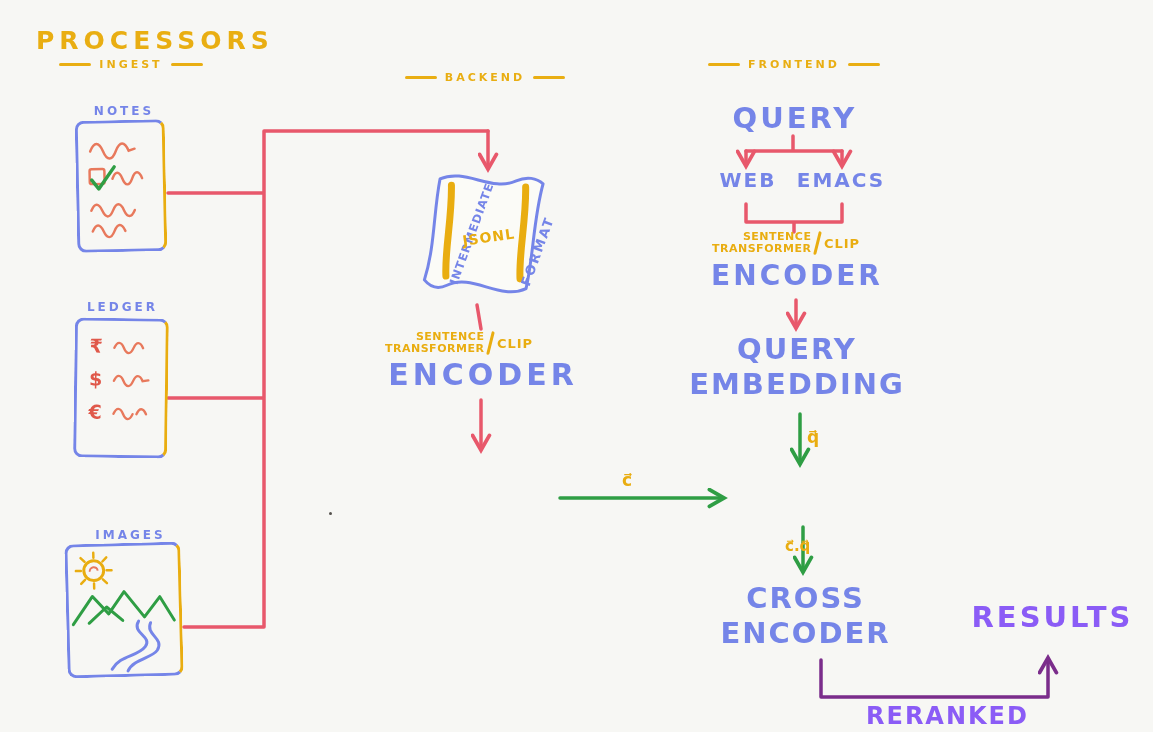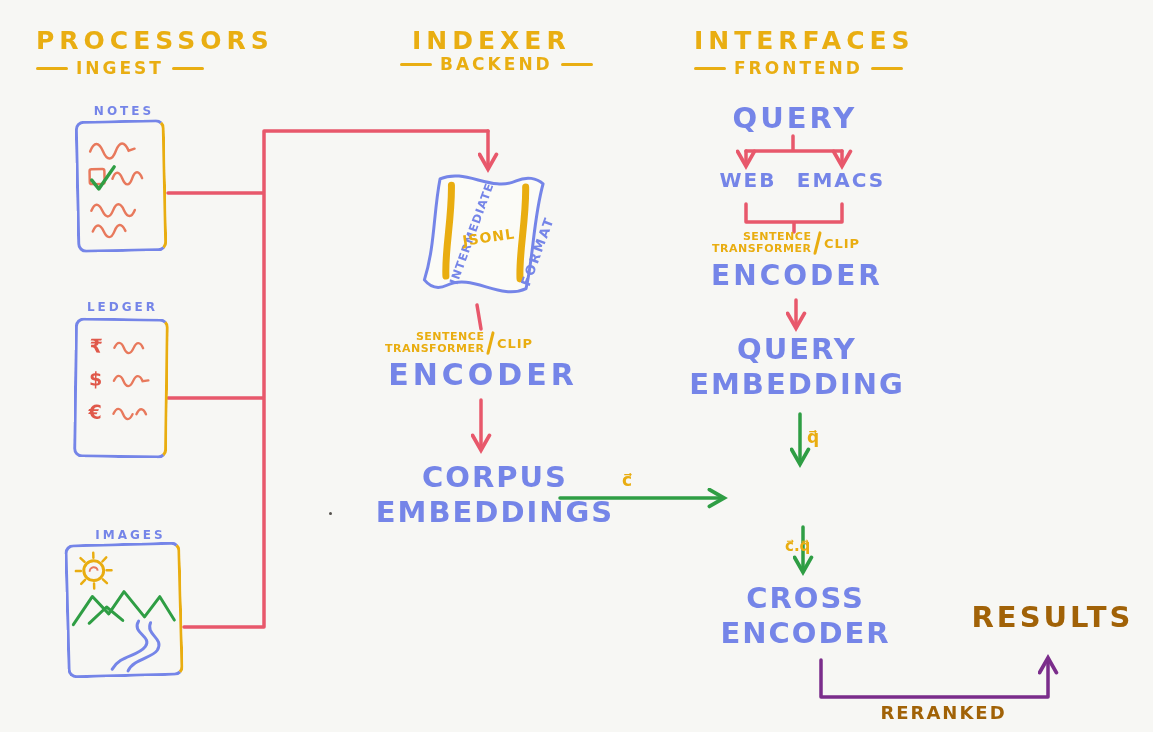--- a/index.html
+++ b/index.html
@@ -1,22 +1,22 @@
 <!DOCTYPE html>
 <html><head>
 <meta charset="utf-8">
 <style>
   *{margin:0;padding:0;box-sizing:border-box}
   body{background:#f7f7f4;font-family:"DejaVu Sans",sans-serif}
   #canvas{position:relative;width:1153px;height:728px;background:#f7f7f4;overflow:hidden;font-weight:bold}
   .abs{position:absolute}
-  .yellow{color:#e9ae12}.blue{color:#7585e8}.red{color:#e8586b}.purple{color:#a16207}
+  .yellow{color:#e9ae12}.blue{color:#7585e8}.red{color:#e8586b}.purple{color:#8b5cf6}
   .multiline{white-space:pre-line;line-height:1.2}
   .col-title{font-size:25px;letter-spacing:5px;text-align:center}
-  .col-sub{font-size:17px;letter-spacing:3px;display:flex;align-items:center;gap:8px}
+  .col-sub{font-size:11px;letter-spacing:3px;display:flex;align-items:center;justify-content:center;gap:8px}
   .col-sub::before,.col-sub::after{content:"";height:3px;flex:0 0 32px;background:#e9ae12;border-radius:2px}
   .src-label{font-size:12px;letter-spacing:3px;text-align:center}
   .card{border:3.5px solid #7585e8;border-right-color:#e9ad10;border-radius:9px;background:transparent}
   .node{text-align:center}
   .vec{color:#e9ad10;font-size:17px}
   .model-label{display:flex;align-items:center;gap:5px;color:#e9ad10}
   .model-stack{display:flex;flex-direction:column;font-size:11px;letter-spacing:.5px;line-height:1.1;text-align:right}
   .model-div{width:2.5px;height:24px;background:#e9ad10;transform:rotate(14deg);border-radius:2px}
   .model-alt{font-size:13px;letter-spacing:1px}
   .ledger-body{display:flex;flex-direction:column;gap:14px;padding:16px 8px 0 12px}
@@ -56,26 +56,24 @@
       <path stroke="#2f9e44" marker-end="url(#ag)" d="M803,527 V570"></path>
       <path stroke="#7b2d8b" marker-end="url(#ap)" d="M821,660 V697 H1048 V660"></path>
     </g>
   </svg>
 
   <div class="abs col-title yellow" style="left:36px;top:26px;width:190px">PROCESSORS</div>
   <div class="abs col-sub yellow" style="left:36px;top:58px;width:190px">
       <span>INGEST</span>
     </div>
 
-  <div class="abs col-title yellow" style="left:412px;top:26px;width:145px">INDEXER</div>
-  <div class="abs col-sub yellow" style="left:400px;top:54px;width:170px">
+  <div class="abs col-sub yellow" style="left:400px;top:71px;width:170px">
       <span>BACKEND</span>
     </div>
 
-  <div class="abs col-title yellow" style="left:694px;top:26px;width:200px">INTERFACES</div>
   <div class="abs col-sub yellow" style="left:694px;top:58px;width:200px">
       <span>FRONTEND</span>
     </div>
 
   <div class="abs src-label blue" style="left:84px;top:104px;width:80px">NOTES</div>
   <div class="abs card" style="left:76px;top:120px;width:90px;height:132px;transform:rotate(-1.2deg)">
     <svg width="83" height="125" viewBox="0 0 84 126">
       <g fill="none" stroke="#e8795c" stroke-width="2.5" stroke-linecap="round">
         <path d="M12,28 c4,-10 9,-10 13,0 c4,10 9,10 13,0 c4,-10 9,-10 13,0 l6,-2"></path>
         <rect x="11" y="46" width="15" height="15" rx="2"></rect>
@@ -145,22 +143,20 @@
     <div class="model-stack">
       <span>SENTENCE</span>
       <span>TRANSFORMER</span>
     </div>
     <span class="model-div"></span>
     <span class="model-alt">CLIP</span>
   </div>
 
   <div class="abs node blue" style="left:388px;top:357px;width:190px;font-size:30px;letter-spacing:4px">ENCODER</div>
 
-  <div class="abs node blue multiline" style="left:375px;top:460px;width:240px;font-size:29px;letter-spacing:2px">CORPUS
-EMBEDDINGS</div>
 
   <div class="abs node blue" style="left:725px;top:101px;width:140px;font-size:29px;letter-spacing:3px">QUERY</div>
 
   <div class="abs node blue" style="left:714px;top:168px;width:68px;font-size:20px;letter-spacing:2px">WEB</div>
   <div class="abs node blue" style="left:796px;top:168px;width:90px;font-size:20px;letter-spacing:2px">EMACS</div>
 
   <div class="abs model-label" style="left:712px;top:231px">
     <div class="model-stack">
       <span>SENTENCE</span>
       <span>TRANSFORMER</span>
@@ -173,21 +169,21 @@
 
   <div class="abs node blue multiline" style="left:682px;top:332px;width:230px;font-size:29px;letter-spacing:2px">QUERY
 EMBEDDING</div>
 
 
   <div class="abs node blue multiline" style="left:698px;top:581px;width:215px;font-size:29px;letter-spacing:2px">CROSS
 ENCODER</div>
 
   <div class="abs node purple" style="left:960px;top:600px;width:185px;font-size:29px;letter-spacing:3px">RESULTS</div>
 
-  <div class="abs node purple" style="left:866px;top:702px;width:155px;font-size:18px;letter-spacing:2px">RERANKED</div>
+  <div class="abs node purple" style="left:866px;top:702px;width:155px;font-size:24px;letter-spacing:2px">RERANKED</div>
 
   <div class="abs vec" style="left:622px;top:470px">c⃗</div>
   <div class="abs vec" style="left:807px;top:427px">q⃗</div>
   <div class="abs vec" style="left:785px;top:537px;font-size:15px">c⃗.q⃗</div>
 
   <div class="abs" style="left:329px;top:512px;width:3px;height:3px;border-radius:50%;background:#55524e"></div>
 
 </div>
 
 </body></html>

